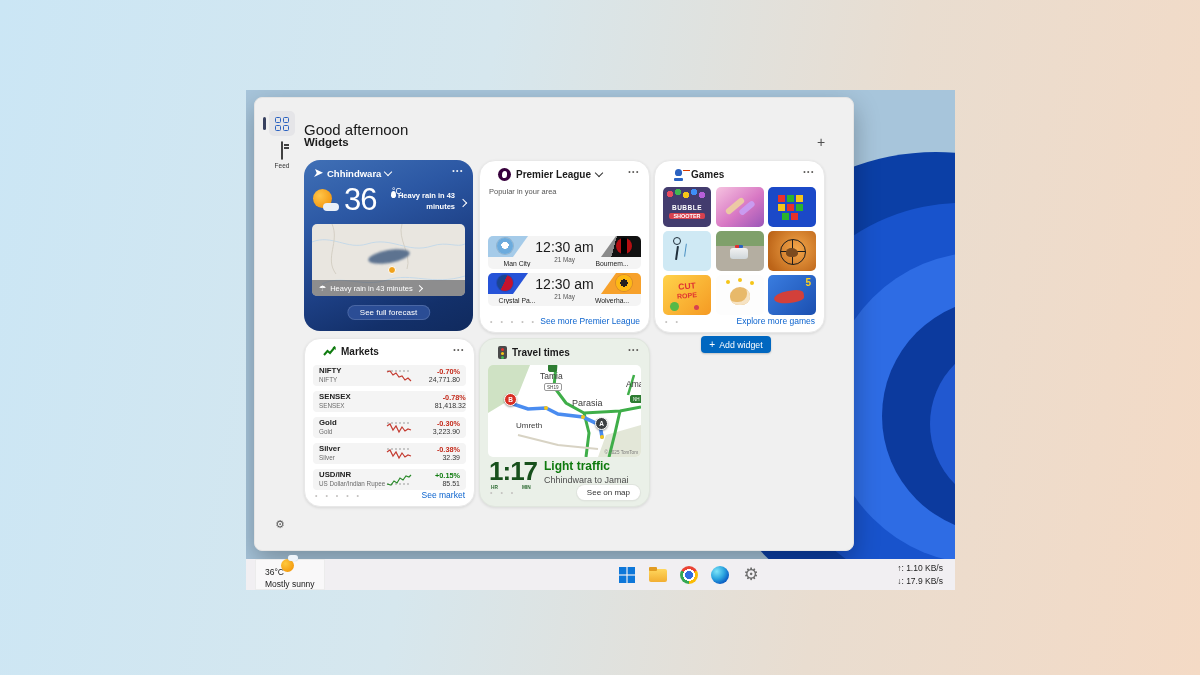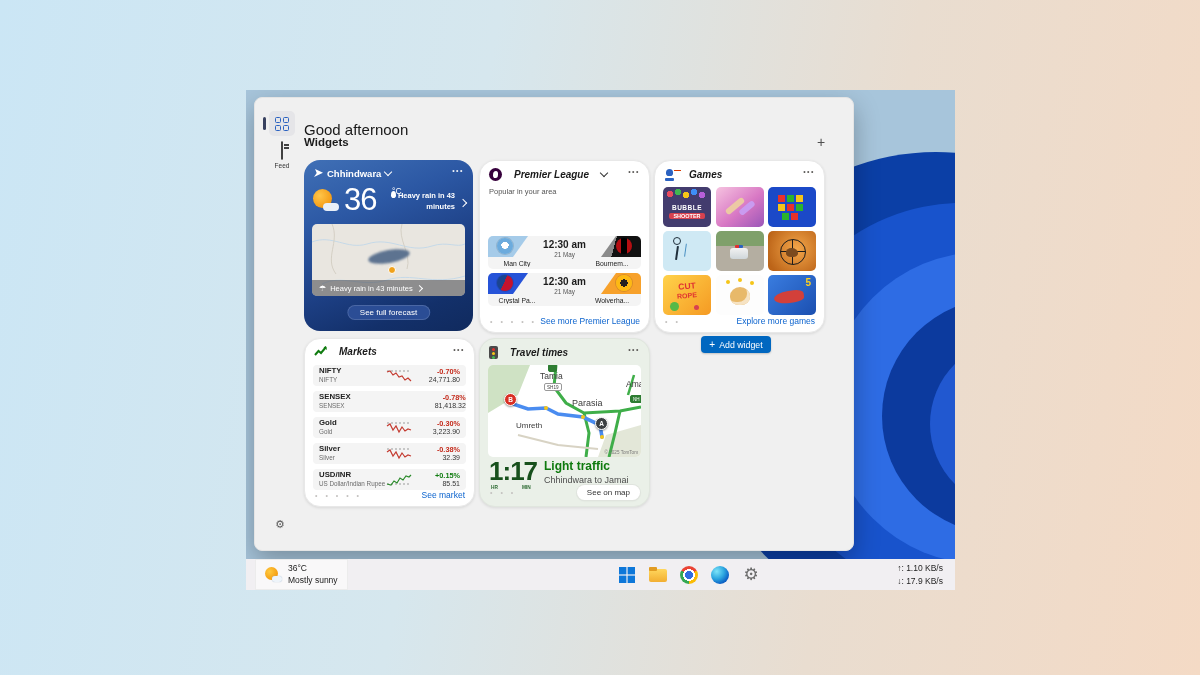--- a/index.html
+++ b/index.html
@@ -8,21 +8,21 @@
     font-family:"Liberation Sans","DejaVu Sans",sans-serif;
     background:linear-gradient(100deg,#cbe6f5 0%,#d6e7ee 38%,#e9ddd0 70%,#f4dac5 100%);
     color:#1b1b1b;
   }
   .stage{position:absolute;left:246px;top:90px;width:709px;height:500px;background:#a7c5db;overflow:hidden;}
   .bloom{position:absolute;left:0;top:0;}
 
   
   .taskbar{position:absolute;left:0;bottom:0;width:709px;height:31px;background:#f1eff2;}
   .tb-weather{position:absolute;left:9px;top:0;height:31px;display:flex;align-items:center;gap:6px;
-    padding:0 10px;background:#f9f8f9;box-shadow:inset 0 0 0 1px #ececec;cursor:pointer;}
+    padding:0 10px;background:#f9f8f9;box-shadow:inset 0 0 0 1px #ececec;cursor:pointer;flex-direction:column;}
   .tb-wicon{position:relative;width:17px;height:15px;}
   .tb-wicon .sun{position:absolute;left:0;top:0;width:13px;height:13px;border-radius:50%;
     background:radial-gradient(circle at 35% 35%,#ffc93e,#f08c00);}
   .tb-wicon .cloud{position:absolute;right:0;bottom:0;width:10px;height:6px;border-radius:6px;background:#eef4fa;box-shadow:0 0 1px #9db5c8;}
   .tb-wtext{font-size:8.5px;line-height:1.35;color:#202020;}
   .tb-center{position:absolute;left:371px;top:0;height:31px;display:flex;align-items:center;gap:11px;}
   .tb-ic{width:20px;height:20px;display:flex;align-items:center;justify-content:center;cursor:pointer;}
   .start-sq{width:16px;height:16px;}
   .folder{position:relative;width:18px;height:13px;border-radius:2px;background:linear-gradient(180deg,#ffd75e,#f2ae31);margin-top:2px;}
   .folder::before{content:"";position:absolute;left:0;top:-2px;width:8px;height:4px;border-radius:1px;background:#e19b22;}
@@ -47,21 +47,21 @@
   .feed-ic::before{content:"";position:absolute;left:2px;top:2px;width:5px;height:1.5px;background:#404040;box-shadow:0 3px 0 #404040;}
   .feed-lbl{font-size:6.5px;margin-top:2px;}
   .greeting{position:absolute;left:49px;top:23px;font-size:15px;font-weight:400;color:#191919;}
   .section-title{position:absolute;left:49px;top:38px;font-size:11.5px;font-weight:700;}
   .plus-btn{position:absolute;left:560px;top:34px;font-size:14px;color:#4f4f4f;cursor:pointer;padding:2px;}
   .panel-gear{position:absolute;left:20px;top:420px;font-size:11px;color:#5a5a5a;cursor:pointer;font-family:"DejaVu Sans",sans-serif;}
 
   .board{position:absolute;left:49px;top:62px;width:525px;height:352px;}
   .card{position:absolute;border-radius:16px;overflow:hidden;}
   .card.white{background:#fff;border:1px solid #e8e8e8;box-shadow:0 1px 3px rgba(0,0,0,.10);}
-  .chead{position:absolute;left:9px;top:7px;display:flex;align-items:center;gap:12px;cursor:pointer;font-style:italic;}
+  .chead{position:absolute;left:18px;top:7px;display:flex;align-items:center;gap:5px;cursor:pointer;}
   .ctitle{font-size:10px;font-weight:700;color:#1b1b1b;}
   .more{position:absolute;right:9px;top:3px;font-size:11px;letter-spacing:1px;color:#5f5d5b;cursor:pointer;}
   .more::before{content:"\2022\2022\2022";font-size:7px;letter-spacing:1.5px;}
   .chev{width:5px;height:5px;border-right:1.3px solid currentColor;border-bottom:1.3px solid currentColor;
     transform:rotate(45deg);margin-top:-3px;display:inline-block;}
   .foot{position:absolute;left:10px;right:9px;bottom:6px;display:flex;justify-content:space-between;align-items:center;}
   .dots{font-size:7px;color:#c4c2c0;letter-spacing:3px;cursor:pointer;}
   .dots::first-letter{color:#5f5d5b;}
   .link{font-size:8.5px;color:#0b63ce;cursor:pointer;}
 
@@ -101,21 +101,21 @@
   .band.l{left:0;clip-path:polygon(0 0,40px 0,25px 21px,0 21px);}
   .band.r{right:0;clip-path:polygon(15px 0,40px 0,40px 21px,0 21px);}
   .crest{position:absolute;top:2px;width:16px;height:16px;border-radius:50%;box-shadow:0 0 0 1px rgba(0,0,0,.12);}
   .crest.l{left:9px;} .crest.r{right:9px;}
   .tname{position:absolute;bottom:2px;width:52px;font-size:6.8px;color:#222;text-align:center;white-space:nowrap;overflow:hidden;}
   .tname.l{left:3px;} .tname.r{right:3px;}
   .mcenter{position:absolute;left:50%;transform:translateX(-50%);width:74px;text-align:center;}
   .m-status{font-size:6.3px;color:#555;margin-top:4px;}
   .m-score{font-size:13px;font-weight:700;letter-spacing:1px;margin-top:0px;}
   .m-mark{font-size:7px;vertical-align:2px;letter-spacing:0;font-family:"DejaVu Sans",sans-serif;}
-  .m-time{font-size:10px;font-weight:700;margin-top:3px;}
+  .m-time{font-size:14px;font-weight:400;margin-top:3px;}
   .m-date{font-size:6.3px;color:#555;margin-top:1px;}
   .b-brighton{background:#2653d8;} .b-liverpool{background:#d22839;}
   .b-city{background:#a5cbe9;} .b-bmouth{background:linear-gradient(105deg,#8a8a8a 35%,#111 35%);}
   .b-palace{background:#2653d8;} .b-wolves{background:#f7a12b;}
   .c-brighton{background:radial-gradient(circle at 50% 45%,#fff 0 34%,#0057b8 35%);}
   .c-liverpool{background:radial-gradient(circle at 50% 45%,#fbe9e9 0 22%,#c8102e 23%);}
   .c-city{background:radial-gradient(circle at 50% 45%,#fff 0 30%,#6cabdd 31%);}
   .c-bmouth{background:linear-gradient(90deg,#b50e12 0 33%,#000 33% 66%,#b50e12 66%);}
   .c-palace{background:linear-gradient(115deg,#1b458f 0 45%,#c4122e 45%),#fff;}
   .c-wolves{background:radial-gradient(circle at 50% 50%,#231f20 0 32%,#fdb913 33%);}

